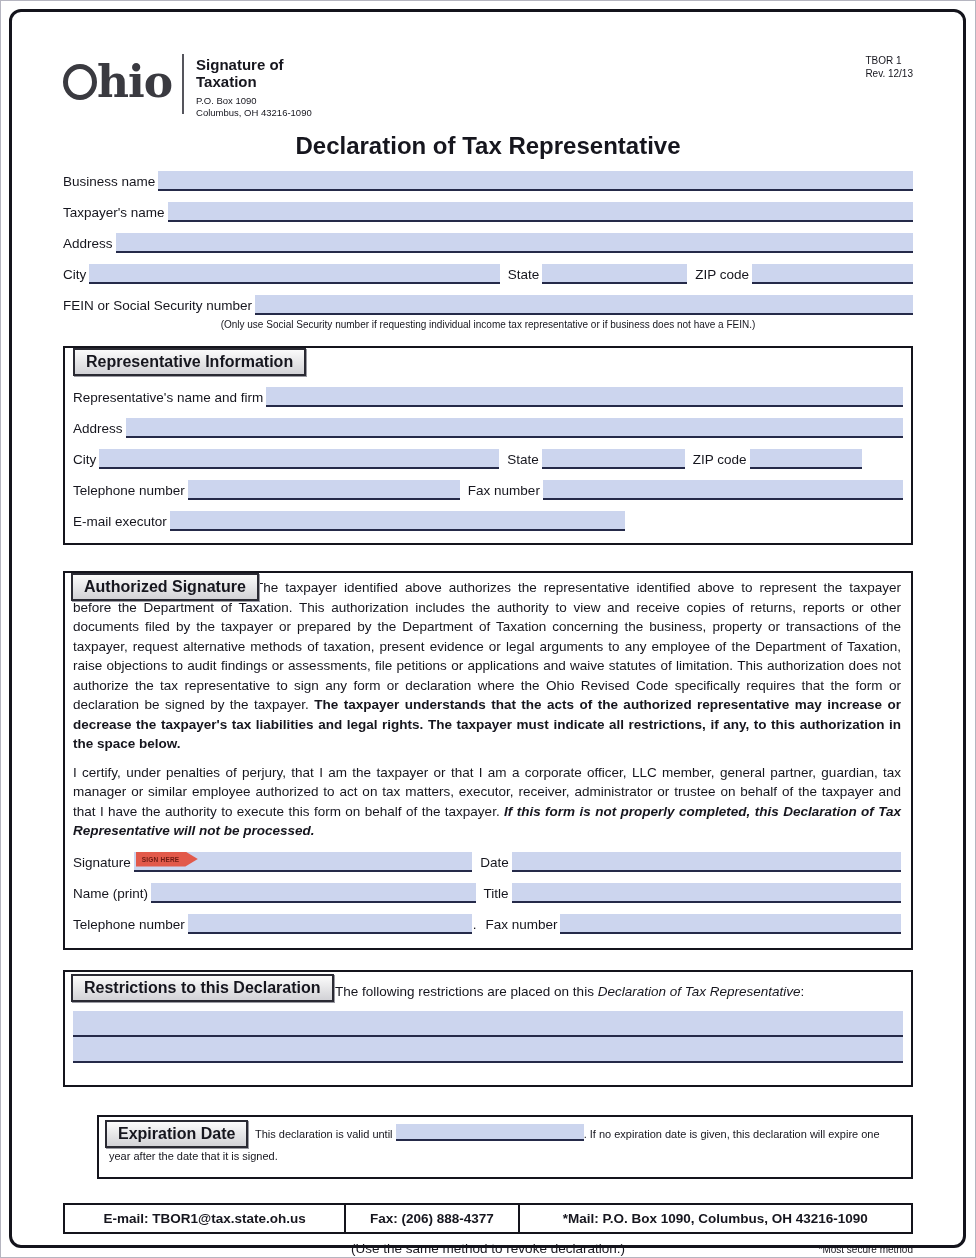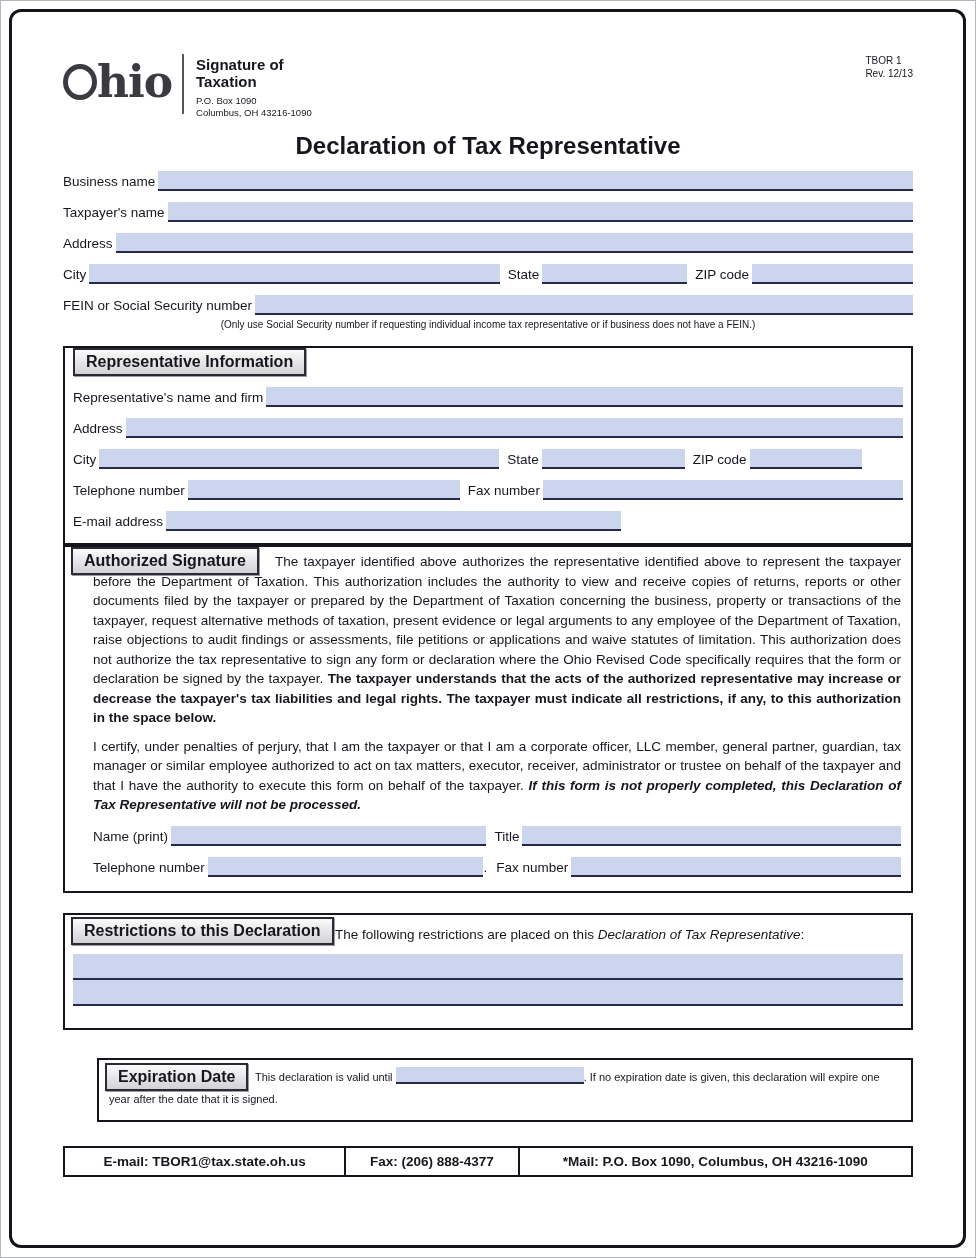--- a/index.html
+++ b/index.html
@@ -51,21 +51,21 @@
   
   .tab{
     display:inline-block; border:2px solid #2a2a33;
     background:linear-gradient(#fbfbfb,#d2d2d6);
     font-weight:bold; font-size:16px; padding:3px 11px;
     box-shadow:1px 1px 0 #9a9aa2;
   }
   .box-rep{ border:2.5px solid #14141c; margin-top:16px; padding:0 8px 12px 8px; }
   .box-rep .row{ }
 
-  .box-auth{ position:relative; border:2.5px solid #14141c; padding:5px 10px 14px 28px; }
+  .box-auth{ position:relative; border:2.5px solid #14141c; margin-top:26px; padding:5px 10px 14px 8px; }
   .box-auth .tab{ position:absolute; top:0; left:6px; }
   .para{ font-size:13.5px; line-height:19.5px; text-align:justify; }
   .para1{ text-indent:182px; }
   .para2{ margin-top:9px; }
   .b{ font-weight:bold; }
   .bi{ font-weight:bold; font-style:italic; }
   .i{ font-style:italic; }
   .box-auth .row{ margin-top:11px; }
   .sep{ font-size:13.5px; padding:0 1px 2px 1px; align-self:flex-end; }
   .sign-here{
@@ -170,29 +170,37 @@
         <span class="lbl second">ZIP code</span>
         <span class="line w112"></span>
       </div>
       <div class="row">
         <span class="lbl">Telephone number</span>
         <span class="line w272"></span>
         <span class="lbl second">Fax number</span>
         <span class="line"></span>
       </div>
       <div class="row">
-        <span class="lbl">E-mail address</span>
+        <span class="lbl">E-mail executor</span>
         <span class="line w455"></span>
       </div>
     </section>
 
     <section class="box-auth">
       <span class="tab">Authorized Signature</span>
       <p class="para para1"><span>The taxpayer identified above authorizes the representative identified above to represent the taxpayer before the Department of Taxation. This authorization includes the authority to view and receive copies of returns, reports or other documents filed by the taxpayer or prepared by the Department of Taxation concerning the business, property or transactions of the taxpayer, request alternative methods of taxation, present evidence or legal arguments to any employee of the Department of Taxation, raise objections to audit findings or assessments, file petitions or applications and waive statutes of limitation. This authorization does not authorize the tax representative to sign any form or declaration where the Ohio Revised Code specifically requires that the form or declaration be signed by the taxpayer. </span><span class="b">The taxpayer understands that the acts of the authorized representative may increase or decrease the taxpayer's tax liabilities and legal rights. The taxpayer must indicate all restrictions, if any, to this authorization in the space below.</span></p>
       <p class="para para2"><span>I certify, under penalties of perjury, that I am the taxpayer or that I am a corporate officer, LLC member, general partner, guardian, tax manager or similar employee authorized to act on tax matters, executor, receiver, administrator or trustee on behalf of the taxpayer and that I have the authority to execute this form on behalf of the taxpayer. </span><span class="bi">If this form is not properly completed, this Declaration of Tax Representative will not be processed.</span></p>
+      <div class="row">
+        <span class="lbl">Signature</span>
+        <span class="line rel">
+            <span class="sign-here">SIGN HERE</span>
+          </span>
+        <span class="lbl second">Date</span>
+        <span class="line grow115"></span>
+      </div>
       <div class="row">
         <span class="lbl">Name (print)</span>
         <span class="line"></span>
         <span class="lbl second">Title</span>
         <span class="line grow12"></span>
       </div>
       <div class="row">
         <span class="lbl">Telephone number</span>
         <span class="line"></span>
         <span class="sep">.</span>
@@ -212,16 +220,20 @@
       <span class="tab">Expiration Date</span>
       <p class="exp-text"><span>This declaration is valid until</span> <span class="exp-line"></span><span>. If no expiration date is given, this declaration will expire one year after the date that it is signed.</span></p>
     </section>
 
     <footer>
       <div class="footer-box">
         <div class="fcell fcell-email">E-mail: TBOR1@tax.state.oh.us</div>
         <div class="fcell fcell-fax">Fax: (206) 888-4377</div>
         <div class="fcell fcell-mail">*Mail: P.O. Box 1090, Columbus, OH 43216-1090</div>
       </div>
+      <div class="after-footer">
+        <div class="revoke">(Use the same method to revoke declaration.)</div>
+        <div class="secure">*Most secure method</div>
+      </div>
     </footer>
 
   </div>
 </div>
 
 </body></html>

